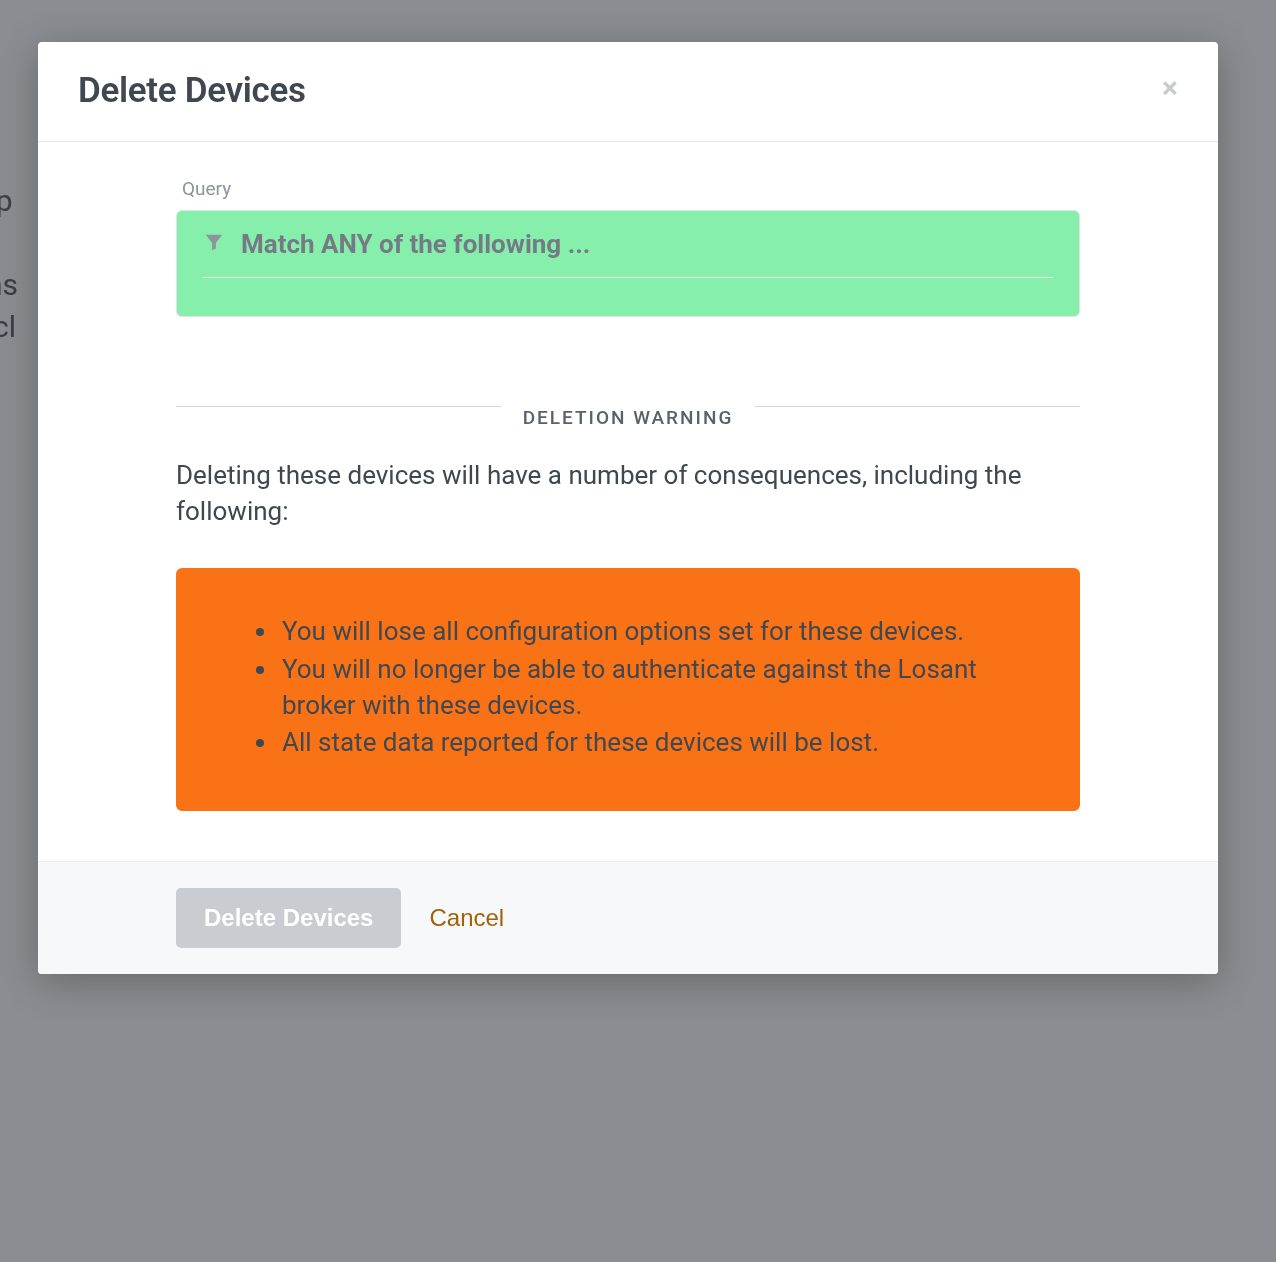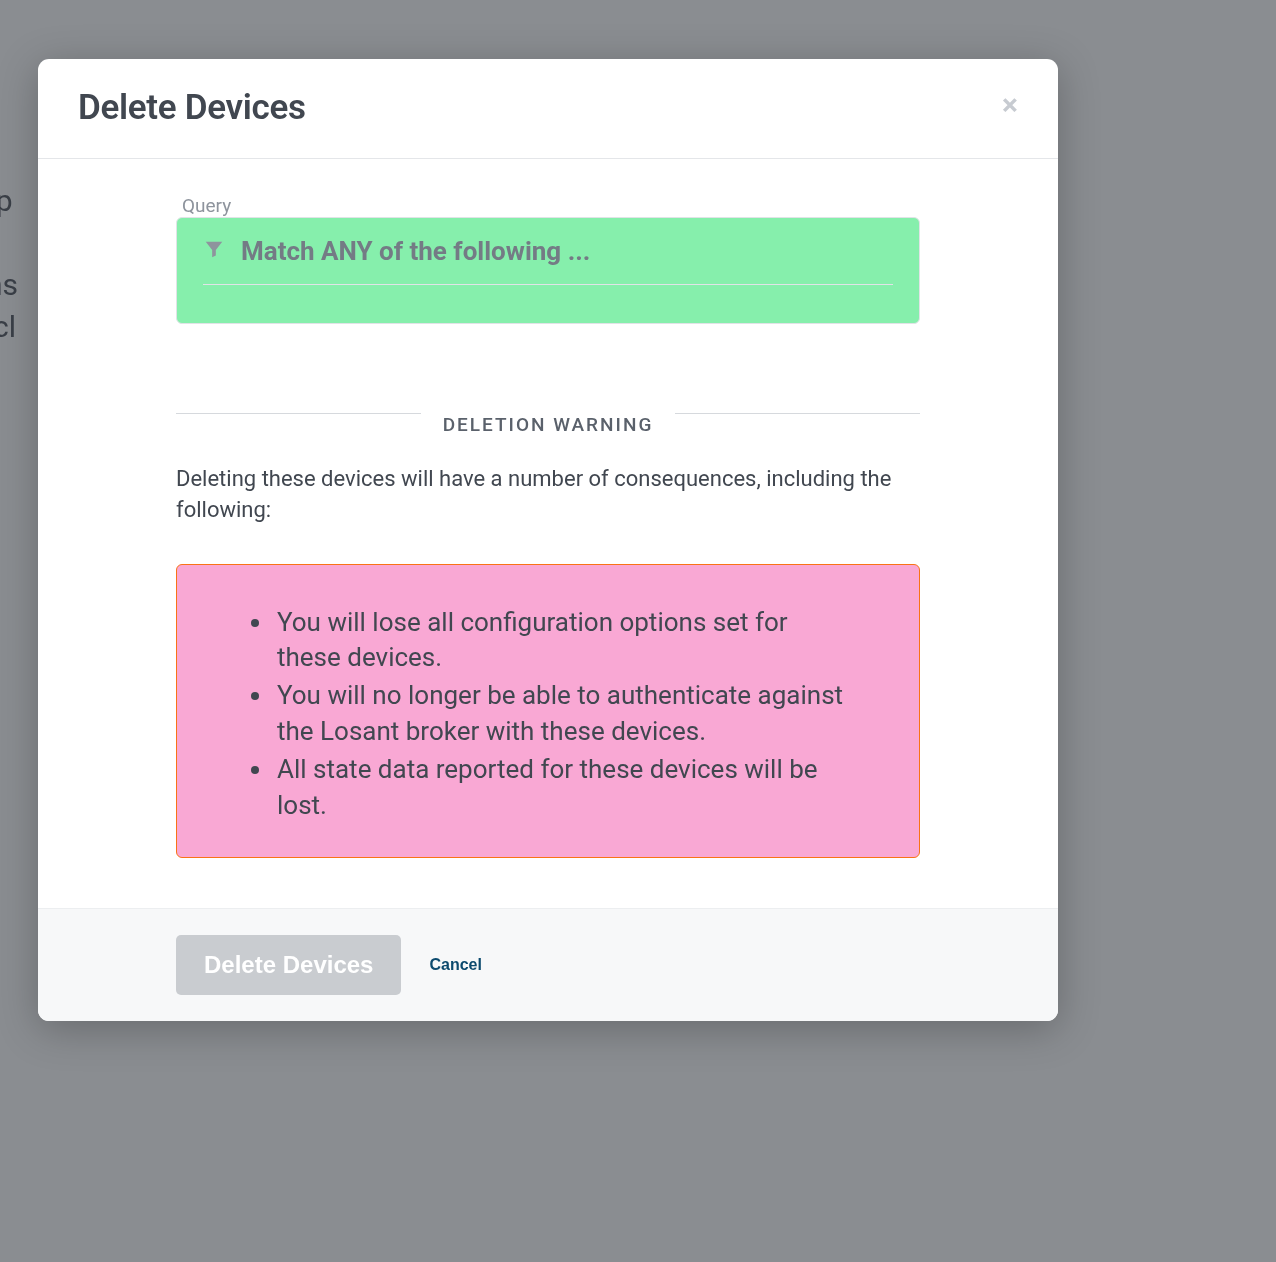--- a/index.html
+++ b/index.html
@@ -25,24 +25,24 @@
       left: -30px;
       top: 180px;
       color: #3a3f47;
       font-size: 30px;
       font-weight: 400;
       line-height: 1.4;
     }
     .modal {
       position: absolute;
       left: 38px;
-      top: 59px;
-      width: 1020px;
+      top: 42px;
+      width: 1180px;
       background: #fff;
-      border-radius: 11px;
+      border-radius: 4px;
       box-shadow: 0 8px 40px rgba(0,0,0,0.25);
       overflow: hidden;
     }
     .modal-header {
       padding: 28px 40px 30px 40px;
       border-bottom: 1px solid #e4e6e9;
       display: flex;
       justify-content: space-between;
       align-items: flex-start;
     }
@@ -59,20 +59,21 @@
       line-height: 1;
       padding: 3px 0 0 0;
       font-weight: 700;
     }
     .modal-body {
       padding: 35px 138px 50px 138px;
     }
     .query-label {
       font-size: 19px;
       color: #8e949d;
+      margin-bottom: 10px;
       padding-left: 6px;
     }
     .query-box {
       border: 1px solid #e1e3e7;
       border-radius: 6px;
       background: #86efac;
       padding: 18px 26px 22px 26px;
     }
     .query-heading {
       display: flex;
@@ -121,30 +122,30 @@
       background: #d6d9dd;
     }
     .divider-label {
       padding: 0 22px;
       font-size: 19px;
       letter-spacing: 2px;
       color: #5a616b;
       font-weight: 500;
     }
     .warning-intro {
-      font-size: 22px;
+      font-size: 26px;
       color: #414750;
       line-height: 1.4;
       margin-bottom: 38px;
     }
     .consequences-box {
-      border: 1px solid #f97316;
+      border: 6px solid #f97316;
       border-radius: 6px;
-      background: #f9a8d4;
-      padding: 40px 62px 31px 62px;
+      background: #f97316;
+      padding: 40px 62px 42px 62px;
     }
     .consequences-list {
       list-style: none;
     }
     .consequences-list li {
       position: relative;
       padding-left: 38px;
       font-size: 26px;
       color: #414750;
       line-height: 1.38;
@@ -197,23 +198,23 @@
       border: none;
       border-radius: 5px;
       padding: 16px 28px;
       font-size: 24px;
       font-weight: 600;
       cursor: not-allowed;
     }
     .btn-link {
       background: transparent;
       border: none;
-      color: #0c4a6e;
-      font-size: 16px;
-      font-weight: 700;
+      color: #a16207;
+      font-size: 24px;
+      font-weight: 400;
       cursor: pointer;
     }
   </style>
 </head>
 <body>
 
 <div class="backdrop">
   <div class="bg-hint" style="white-space:pre;">rep
 
 ens

